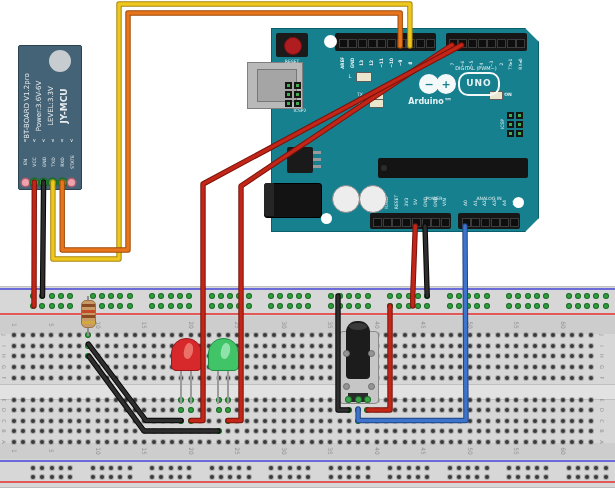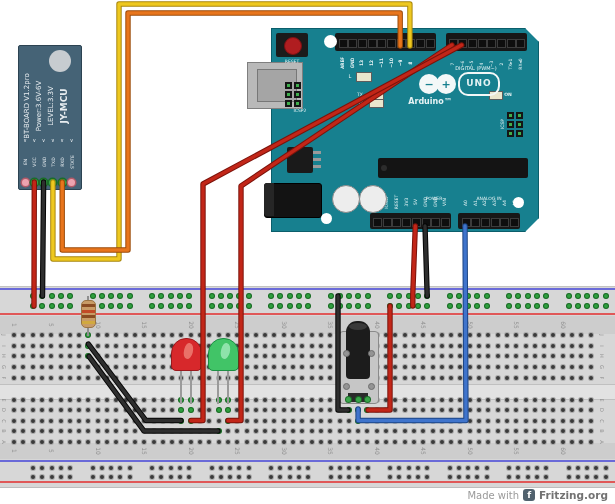--- a/index.html
+++ b/index.html
@@ -1157,19 +1157,14 @@
       <polyline points="338,296 338,410 348,410" fill="none" stroke="#060606" stroke-width="5.4" stroke-linecap="round" stroke-linejoin="round"></polyline>
       <polyline points="338,296 338,410 348,410" fill="none" stroke="#2e2e2e" stroke-width="3.4" stroke-linecap="round" stroke-linejoin="round"></polyline>
       <polyline points="390,306 390,410 368,410" fill="none" stroke="#7c130b" stroke-width="5.4" stroke-linecap="round" stroke-linejoin="round"></polyline>
       <polyline points="390,306 390,410 368,410" fill="none" stroke="#c22618" stroke-width="3.4" stroke-linecap="round" stroke-linejoin="round"></polyline>
       <polyline points="88.4,344 146,420.5 181,420.5" fill="none" stroke="#060606" stroke-width="5.4" stroke-linecap="round" stroke-linejoin="round"></polyline>
       <polyline points="88.4,344 146,420.5 181,420.5" fill="none" stroke="#2e2e2e" stroke-width="3.4" stroke-linecap="round" stroke-linejoin="round"></polyline>
       <polyline points="89,356.4 144,431 218,431" fill="none" stroke="#060606" stroke-width="5.4" stroke-linecap="round" stroke-linejoin="round"></polyline>
       <polyline points="89,356.4 144,431 218,431" fill="none" stroke="#2e2e2e" stroke-width="3.4" stroke-linecap="round" stroke-linejoin="round"></polyline>
     </svg>
 
-  <div class="abs" style="right:7px;top:488px;height:14px;display:flex;align-items:center;gap:4px;">
-    <span class="footer-text">Made with</span>
-    <span style="display:inline-flex;align-items:center;justify-content:center;width:12px;height:12px;border-radius:3px;background:#51626e;color:#fff;font-size:9px;font-weight:bold;">f</span>
-    <span class="footer-brand">Fritzing.org</span>
-  </div>
 
 </div>
 
 </body></html>

